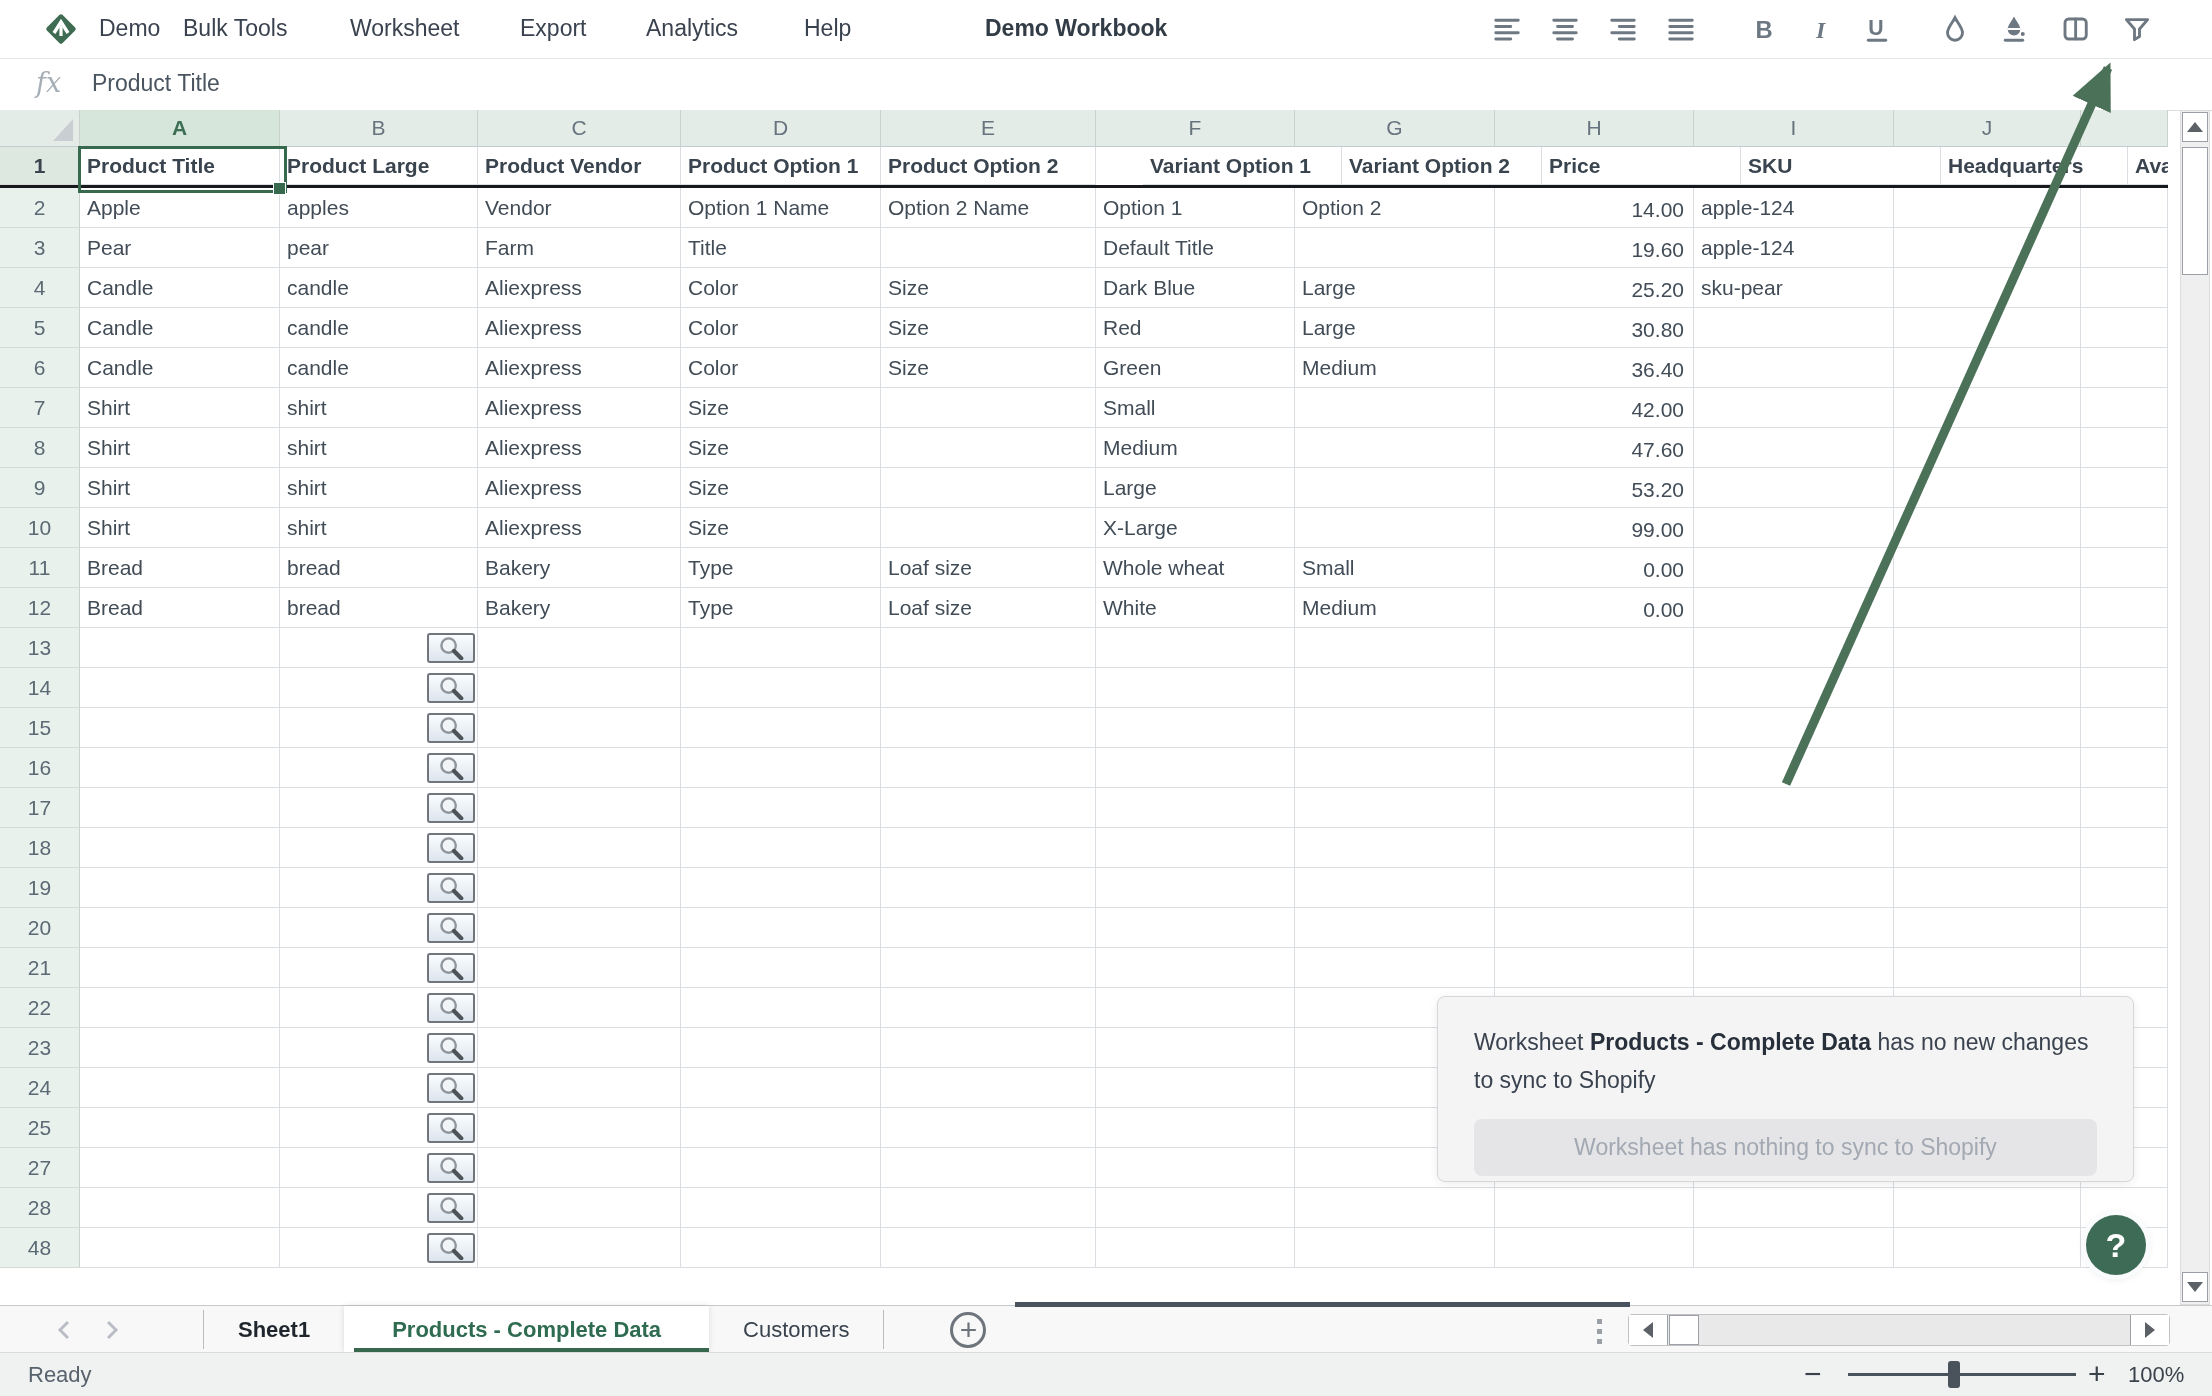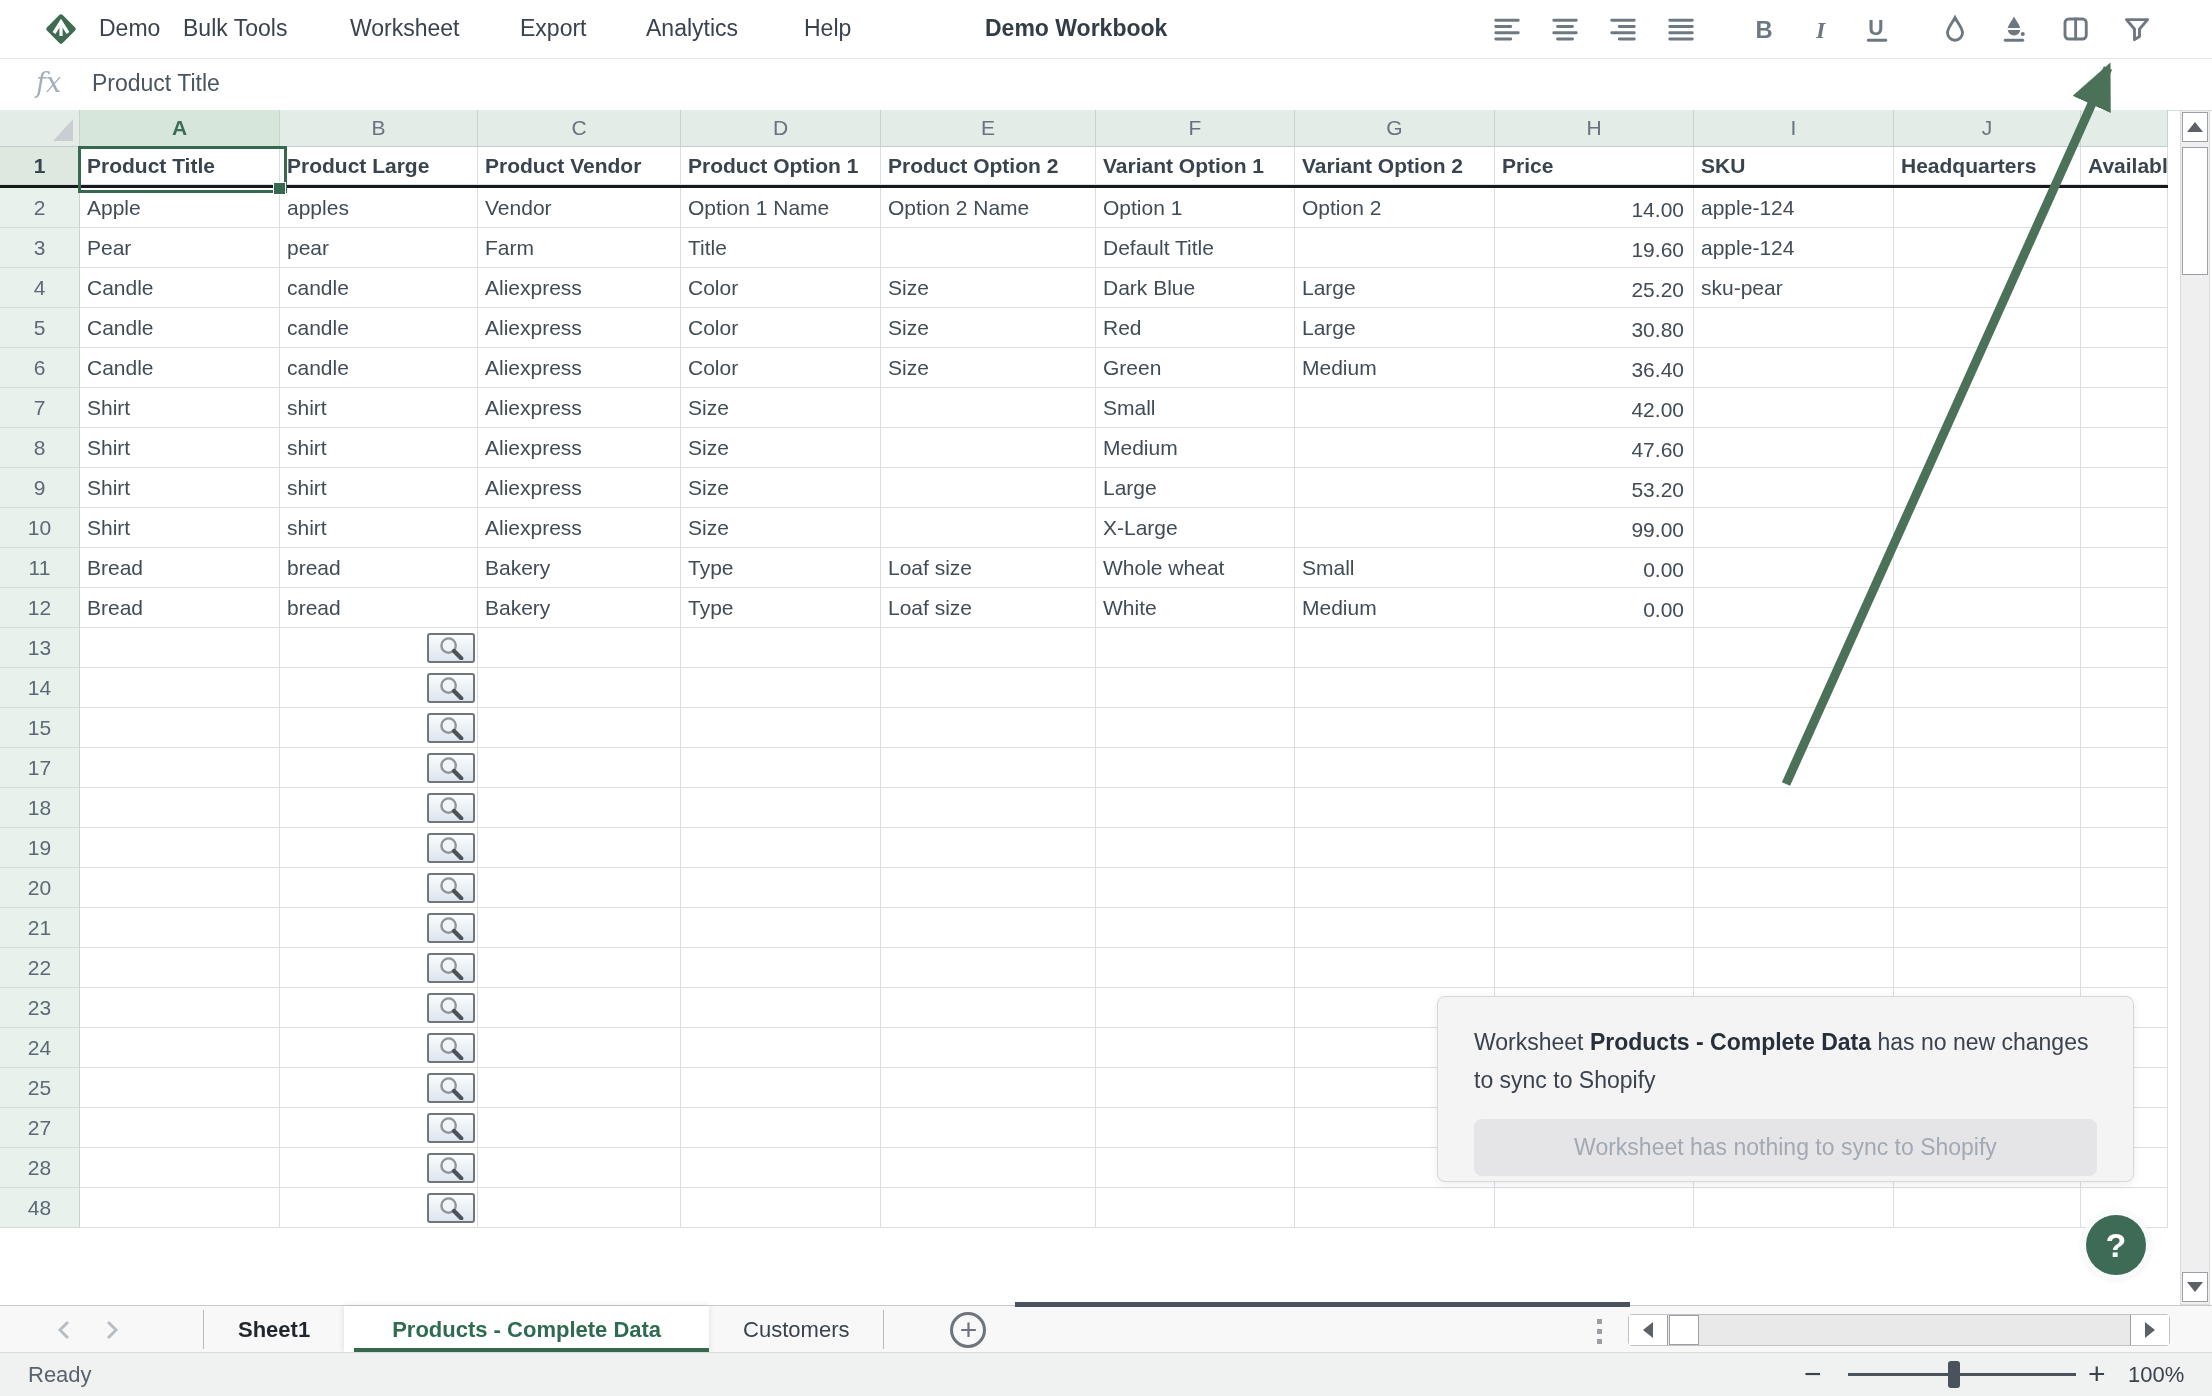--- a/index.html
+++ b/index.html
@@ -205,21 +205,21 @@
         <div class="glet" style="width: 187px;">J</div>
         <div class="glet" style="width: 87px;"></div>
       </div>
       <div class="grow r1">
         <div class="gnum sel r1" style="line-height: 38px;">1</div>
         <div class="cell hdr r1" style="width: 200px;">Product Title</div>
         <div class="cell hdr r1" style="width: 198px;">Product Large</div>
         <div class="cell hdr r1" style="width: 203px;">Product Vendor</div>
         <div class="cell hdr r1" style="width: 200px;">Product Option 1</div>
         <div class="cell hdr r1" style="width: 215px;">Product Option 2</div>
-        <div class="cell hdr r1" style="width: 199px;">Variant Option 1</div>
+        <div class="cell hdr r1" style="width: 199px; margin-left: 47px;">Variant Option 1</div>
         <div class="cell hdr r1" style="width: 200px;">Variant Option 2</div>
         <div class="cell hdr r1" style="width: 199px;">Price</div>
         <div class="cell hdr r1" style="width: 200px;">SKU</div>
         <div class="cell hdr r1" style="width: 187px;">Headquarters</div>
         <div class="cell hdr r1" style="width: 87px;">Availabl</div>
       </div>
       <div style="height: 3px;"></div>
       <div class="grow rN">
         <div class="gnum rN" style="line-height: 40px;">2</div>
         <div class="cell rN" style="width: 200px;">Apple</div>
@@ -411,20 +411,41 @@
         <div class="cell rN" style="width: 215px;"></div>
         <div class="cell rN" style="width: 199px;"></div>
         <div class="cell rN" style="width: 200px;"></div>
         <div class="cell rN" style="width: 199px;"></div>
         <div class="cell rN" style="width: 200px;"></div>
         <div class="cell rN" style="width: 187px;"></div>
         <div class="cell rN" style="width: 87px;"></div>
       </div>
       <div class="grow rN">
         <div class="gnum rN" style="line-height: 40px;">15</div>
+        <div class="cell rN" style="width: 200px;"></div>
+        <div class="cell rN bcol" style="width: 198px;">
+          <button class="mag-btn">
+            <svg viewBox="0 0 24 20" width="30" height="24">
+              <circle cx="10" cy="8" r="6" fill="#f2f5f8" stroke="#8f969c" stroke-width="2"></circle>
+              <line x1="14.5" y1="12.5" x2="20.5" y2="18.5" stroke="#4d5358" stroke-width="3.6" stroke-linecap="round"></line>
+            </svg>
+          </button>
+        </div>
+        <div class="cell rN" style="width: 203px;"></div>
+        <div class="cell rN" style="width: 200px;"></div>
+        <div class="cell rN" style="width: 215px;"></div>
+        <div class="cell rN" style="width: 199px;"></div>
+        <div class="cell rN" style="width: 200px;"></div>
+        <div class="cell rN" style="width: 199px;"></div>
+        <div class="cell rN" style="width: 200px;"></div>
+        <div class="cell rN" style="width: 187px;"></div>
+        <div class="cell rN" style="width: 87px;"></div>
+      </div>
+      <div class="grow rN">
+        <div class="gnum rN" style="line-height: 40px;">16</div>
         <div class="cell rN" style="width: 200px;"></div>
         <div class="cell rN bcol" style="width: 198px;">
           <button class="mag-btn">
             <svg viewBox="0 0 24 20" width="30" height="24">
               <circle cx="10" cy="8" r="6" fill="#f2f5f8" stroke="#8f969c" stroke-width="2"></circle>
               <line x1="14.5" y1="12.5" x2="20.5" y2="18.5" stroke="#4d5358" stroke-width="3.6" stroke-linecap="round"></line>
             </svg>
           </button>
         </div>
         <div class="cell rN" style="width: 203px;"></div>

